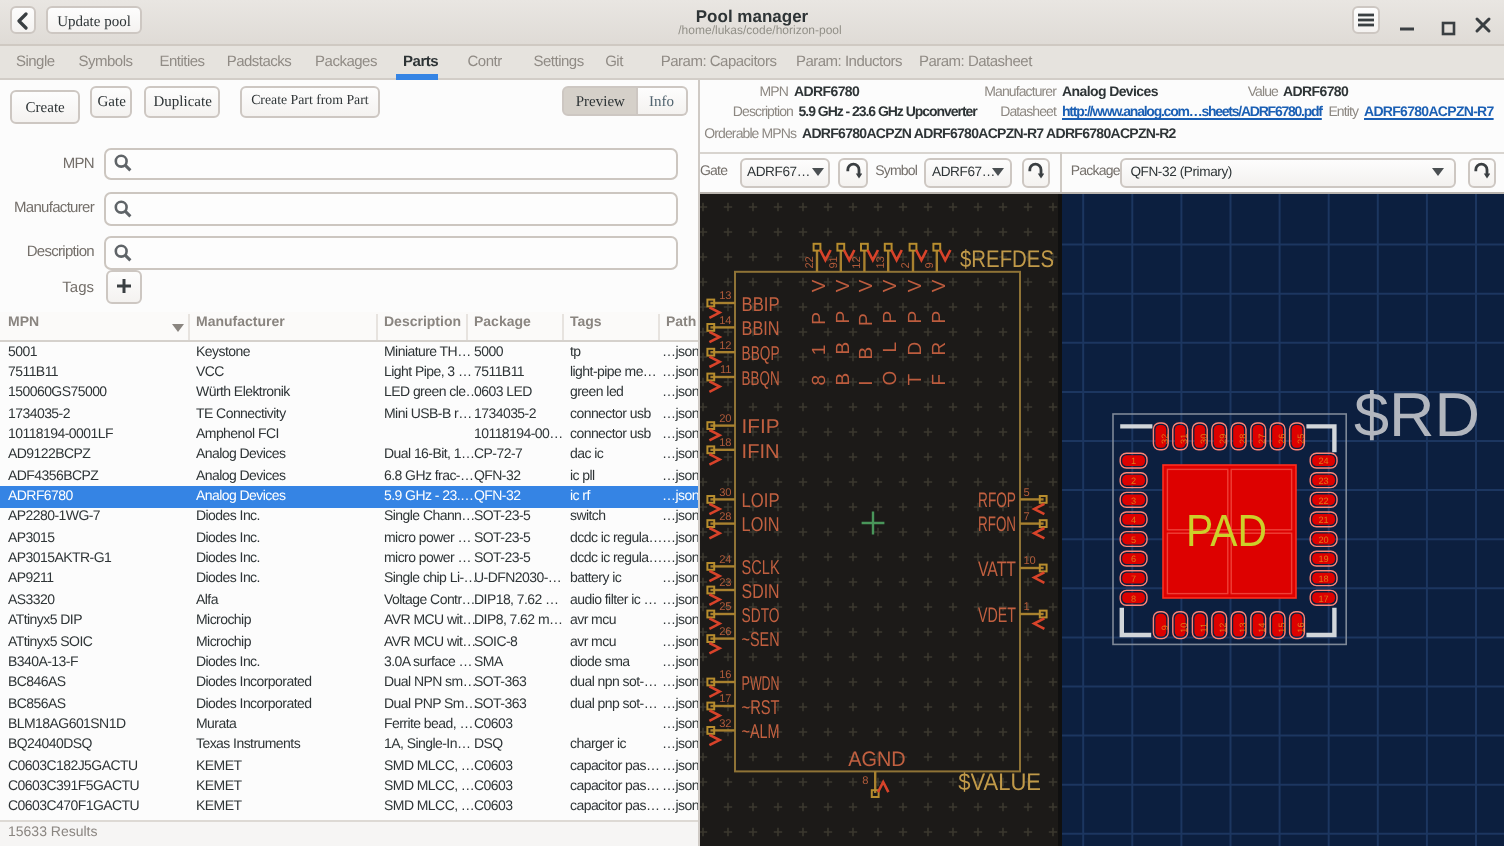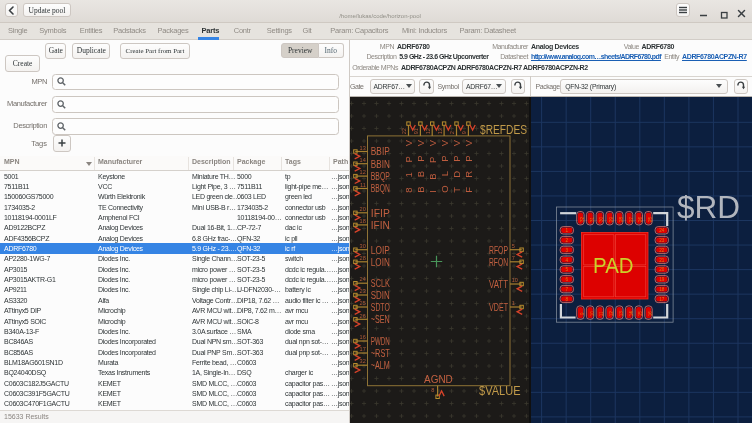--- a/index.html
+++ b/index.html
@@ -14,20 +14,21 @@
 .tab{position:absolute;top:23px;height:16px;line-height:16px;font-size:7.5px;color:#908b85;white-space:nowrap;letter-spacing:-0.25px;}
 .combo{position:absolute;background:linear-gradient(#fdfdfd,#f3f1ef);border:1px solid #cdc7c2;border-radius:3px;
  box-sizing:border-box;color:#2e3436;font-size:7px;}
 .carr{position:absolute;width:0;height:0;border-left:3.2px solid transparent;border-right:3.2px solid transparent;
  border-top:4px solid #4a4f52;}
 .cell{position:absolute;font-size:7px;color:#2e3436;white-space:nowrap;letter-spacing:-0.28px;}
 </style></head><body>
 <div id="w">
 
 <div class="abs" style="left:0;top:0;width:752px;height:23px;background:linear-gradient(#e9e6e2,#dfdbd6);border-bottom:1px solid #cfc9c2;box-sizing:border-box;"></div>
+<div class="abs" style="left:0;top:3px;width:752px;text-align:center;font-size:8.5px;font-weight:bold;color:#2e3436;">Pool manager</div>
 <div class="abs" style="left:0;top:12.5px;width:760px;text-align:center;font-size:6px;color:#929088;">/home/lukas/code/horizon-pool</div>
 <div class="btn" style="left:5px;top:3px;width:13px;height:14px;">
       <svg width="7" height="9" viewBox="0 0 7 9">
         <polyline points="5,1 1.5,4.5 5,8" fill="none" stroke="#3a3f42" stroke-width="1.6" stroke-linecap="round" stroke-linejoin="round"></polyline>
       </svg>
     </div>
 <div class="btn" style="left:23px;top:3px;width:48px;height:14px;">Update pool</div>
 <div class="btn" style="left:676px;top:3px;width:14px;height:14px;">
       <svg width="8" height="8" viewBox="0 0 8 8">
         <g stroke="#3a3f42" stroke-width="1.4">
@@ -53,24 +54,24 @@
 <div class="tab" style="left:17.65px;transform:translateX(-50%);">Single</div>
 <div class="tab" style="left:52.75px;transform:translateX(-50%);">Symbols</div>
 <div class="tab" style="left:91.0px;transform:translateX(-50%);">Entities</div>
 <div class="tab" style="left:129.5px;transform:translateX(-50%);">Padstacks</div>
 <div class="tab" style="left:173.0px;transform:translateX(-50%);">Packages</div>
 <div class="tab" style="left:210.3px;transform:translateX(-50%);color:#2e3436;font-weight:bold;">Parts</div>
 <div class="tab" style="left:242.3px;transform:translateX(-50%);">Contr</div>
 <div class="tab" style="left:279.3px;transform:translateX(-50%);">Settings</div>
 <div class="tab" style="left:307px;transform:translateX(-50%);">Git</div>
 <div class="tab" style="left:359.3px;transform:translateX(-50%);">Param: Capacitors</div>
-<div class="tab" style="left:424.5px;transform:translateX(-50%);">Mini: Inductors</div>
+<div class="tab" style="left:424.5px;transform:translateX(-50%);">Param: Inductors</div>
 <div class="tab" style="left:487.7px;transform:translateX(-50%);">Param: Datasheet</div>
 <div class="abs" style="left:197.6px;top:36.5px;width:21.5px;height:3px;background:#3584e4;"></div>
-<div class="btn" style="left:5.3px;top:55px;width:34.6px;height:16.5px;">Create</div>
+<div class="btn" style="left:5.3px;top:45px;width:34.6px;height:16.5px;">Create</div>
 <div class="btn" style="left:45.2px;top:42.5px;width:21.3px;height:16.5px;">Gate</div>
 <div class="btn" style="left:72.3px;top:42.5px;width:38.1px;height:16.5px;">Duplicate</div>
 <div class="btn" style="left:119.7px;top:42.5px;width:70.5px;height:16.5px;font-size:6.9px;">Create Part from Part</div>
 <div class="btn" style="left:281.4px;top:43.4px;width:37.6px;height:15px;border-radius:3px 0 0 3px;background:#d5d0c9;">Preview</div>
 <div class="btn" style="left:318.9px;top:43.4px;width:24.7px;height:15px;border-radius:0 3px 3px 0;border-left:none;color:#51646f;">Info</div>
 <div class="abs" style="left:0;top:76.8px;width:47px;text-align:right;font-size:7.5px;color:#746f6a;white-space:nowrap;letter-spacing:-0.35px;">MPN</div>
 <div class="abs" style="left:0;top:99.3px;width:47px;text-align:right;font-size:7.5px;color:#746f6a;white-space:nowrap;letter-spacing:-0.35px;">Manufacturer</div>
 <div class="abs" style="left:0;top:121.3px;width:47px;text-align:right;font-size:7.5px;color:#746f6a;white-space:nowrap;letter-spacing:-0.35px;">Description</div>
 <div class="abs" style="left:52px;top:73.5px;width:286.5px;height:16.5px;background:#fdfdfd;border:1px solid #ccc6c0;border-radius:3.5px;box-sizing:border-box;"></div>
 <div class="abs" style="left:57px;top:77.3px;line-height:0;"><svg width="9" height="9" viewBox="0 0 9 9">

